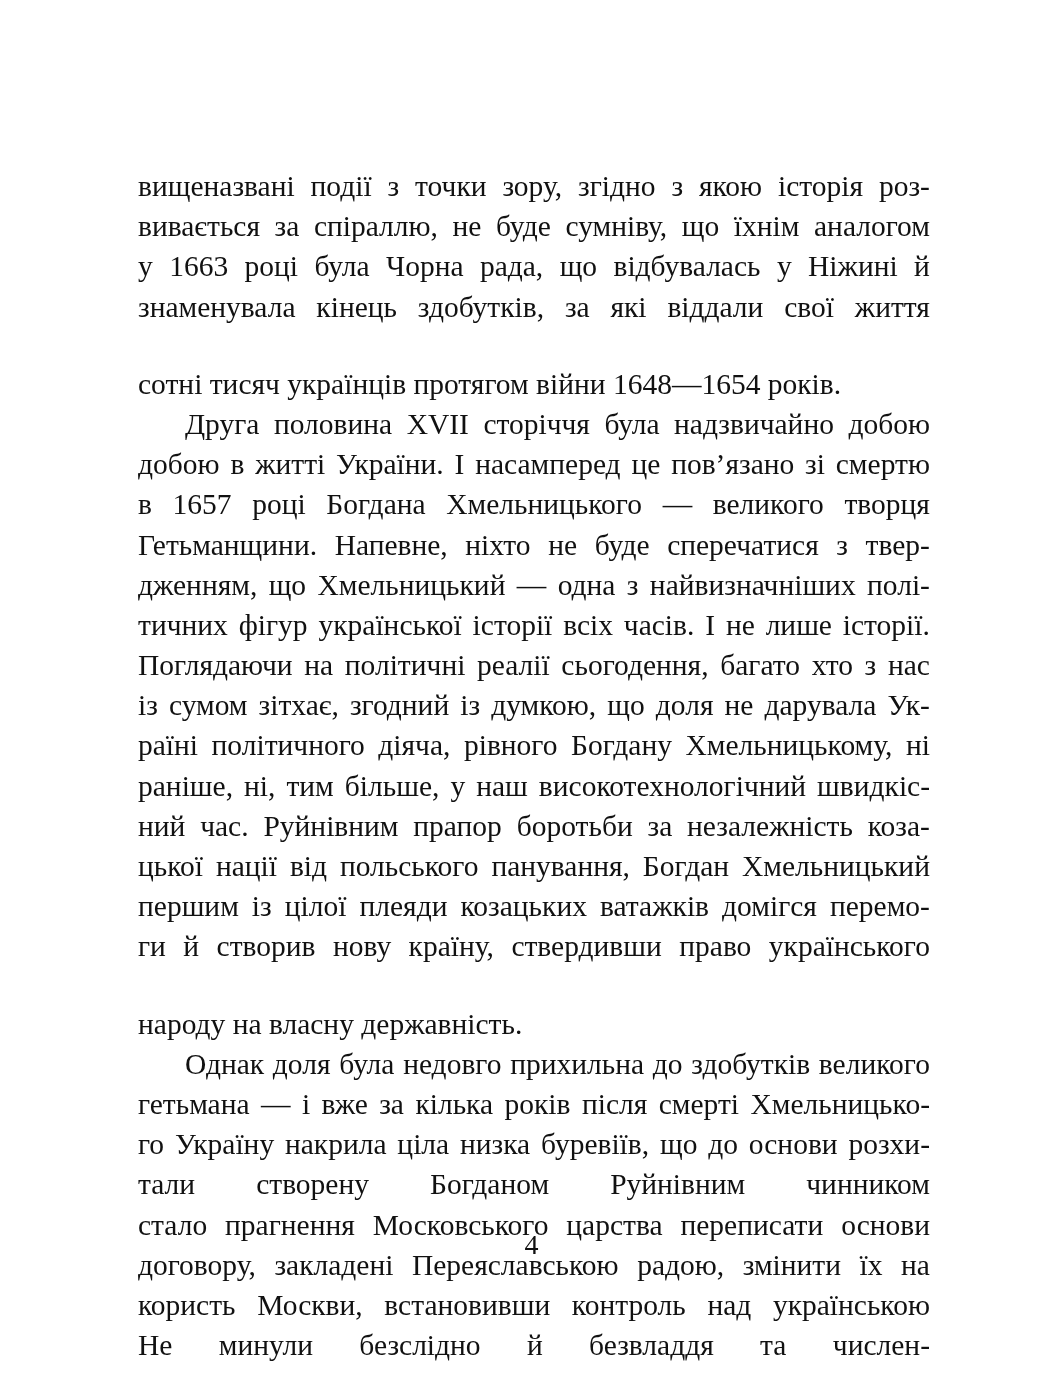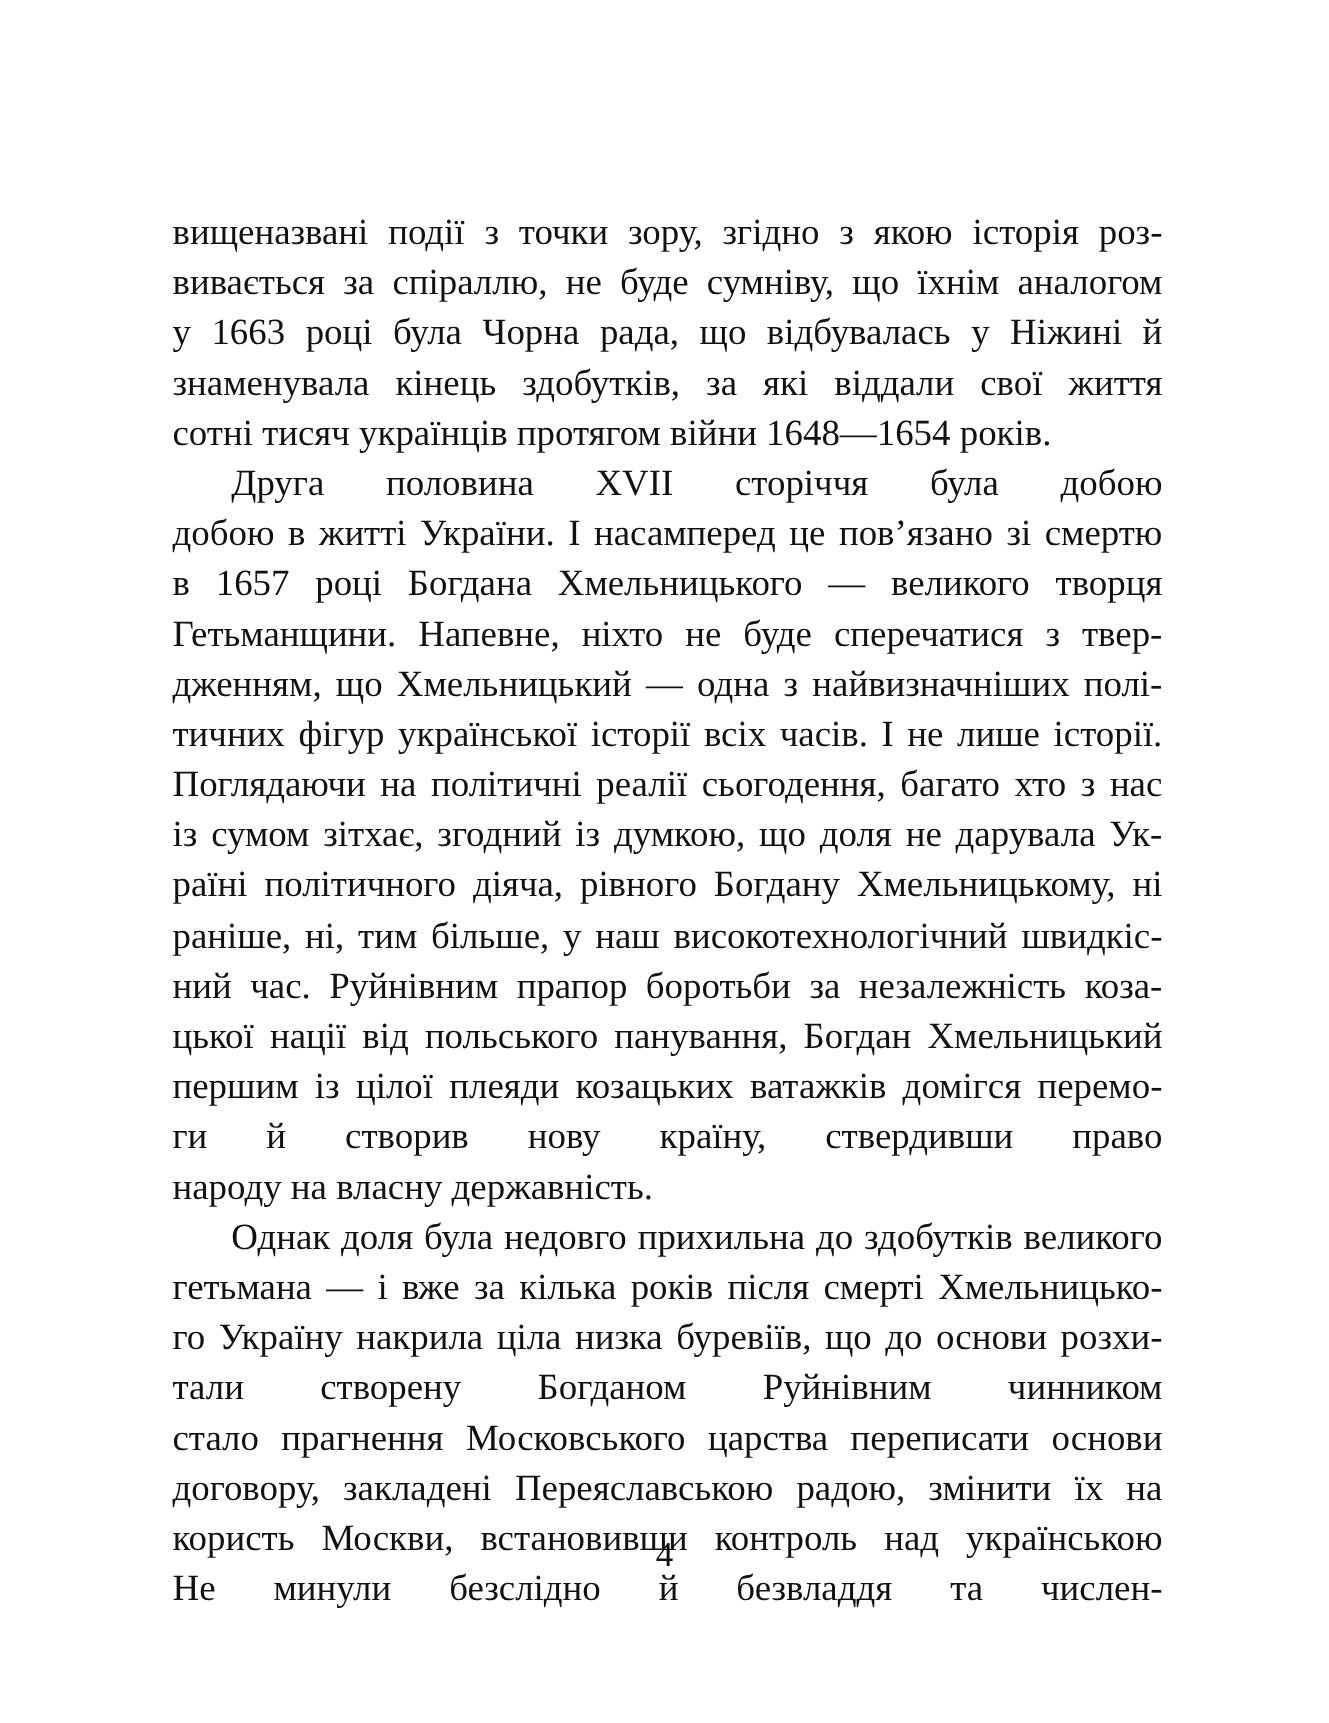--- a/index.html
+++ b/index.html
@@ -45,20 +45,21 @@
   .line {
     display: flex;
     flex-direction: row;
     justify-content: space-between;
     align-items: baseline;
     white-space: pre;
   }
   .line.last,
   .line.ragged {
     justify-content: flex-start;
+    margin-top: 37px;
   }
   .line .w {
     white-space: pre;
   }
   .line.indent {
     padding-left: 47px;
     width: 745px;
   }
   .folio {
     position: absolute;
@@ -79,34 +80,34 @@
 
   <div class="text-block" id="text-body">
       <div class="para">
         <div class="line"><span class="w">вищеназвані</span><span class="w">події</span><span class="w">з</span><span class="w">точки</span><span class="w">зору,</span><span class="w">згідно</span><span class="w">з</span><span class="w">якою</span><span class="w">історія</span><span class="w">роз-</span></div>
         <div class="line"><span class="w">вивається</span><span class="w">за</span><span class="w">спіраллю,</span><span class="w">не</span><span class="w">буде</span><span class="w">сумніву,</span><span class="w">що</span><span class="w">їхнім</span><span class="w">аналогом</span></div>
         <div class="line"><span class="w">у</span><span class="w">1663</span><span class="w">році</span><span class="w">була</span><span class="w">Чорна</span><span class="w">рада,</span><span class="w">що</span><span class="w">відбувалась</span><span class="w">у</span><span class="w">Ніжині</span><span class="w">й</span></div>
         <div class="line"><span class="w">знаменувала</span><span class="w">кінець</span><span class="w">здобутків,</span><span class="w">за</span><span class="w">які</span><span class="w">віддали</span><span class="w">свої</span><span class="w">життя</span></div>
         <div class="line last">сотні тисяч українців протягом війни 1648—1654 років.</div>
       </div>
       <div class="para">
-        <div class="line indent"><span class="w">Друга</span><span class="w">половина</span><span class="w">XVII</span><span class="w">сторіччя</span><span class="w">була</span><span class="w">добою</span></div>
+        <div class="line indent"><span class="w">Друга</span><span class="w">половина</span><span class="w">XVII</span><span class="w">сторіччя</span><span class="w">була</span><span class="w">надзвичайно</span><span class="w">добою</span></div>
         <div class="line"><span class="w">добою</span><span class="w">в</span><span class="w">житті</span><span class="w">України.</span><span class="w">І</span><span class="w">насамперед</span><span class="w">це</span><span class="w">пов’язано</span><span class="w">зі</span><span class="w">смертю</span></div>
         <div class="line"><span class="w">в</span><span class="w">1657</span><span class="w">році</span><span class="w">Богдана</span><span class="w">Хмельницького</span><span class="w">—</span><span class="w">великого</span><span class="w">творця</span></div>
         <div class="line"><span class="w">Гетьманщини.</span><span class="w">Напевне,</span><span class="w">ніхто</span><span class="w">не</span><span class="w">буде</span><span class="w">сперечатися</span><span class="w">з</span><span class="w">твер-</span></div>
         <div class="line"><span class="w">дженням,</span><span class="w">що</span><span class="w">Хмельницький</span><span class="w">—</span><span class="w">одна</span><span class="w">з</span><span class="w">найвизначніших</span><span class="w">полі-</span></div>
         <div class="line"><span class="w">тичних</span><span class="w">фігур</span><span class="w">української</span><span class="w">історії</span><span class="w">всіх</span><span class="w">часів.</span><span class="w">І</span><span class="w">не</span><span class="w">лише</span><span class="w">історії.</span></div>
         <div class="line"><span class="w">Поглядаючи</span><span class="w">на</span><span class="w">політичні</span><span class="w">реалії</span><span class="w">сьогодення,</span><span class="w">багато</span><span class="w">хто</span><span class="w">з</span><span class="w">нас</span></div>
         <div class="line"><span class="w">із</span><span class="w">сумом</span><span class="w">зітхає,</span><span class="w">згодний</span><span class="w">із</span><span class="w">думкою,</span><span class="w">що</span><span class="w">доля</span><span class="w">не</span><span class="w">дарувала</span><span class="w">Ук-</span></div>
         <div class="line"><span class="w">раїні</span><span class="w">політичного</span><span class="w">діяча,</span><span class="w">рівного</span><span class="w">Богдану</span><span class="w">Хмельницькому,</span><span class="w">ні</span></div>
         <div class="line"><span class="w">раніше,</span><span class="w">ні,</span><span class="w">тим</span><span class="w">більше,</span><span class="w">у</span><span class="w">наш</span><span class="w">високотехнологічний</span><span class="w">швидкіс-</span></div>
         <div class="line"><span class="w">ний</span><span class="w">час.</span><span class="w">Руйнівним</span><span class="w">прапор</span><span class="w">боротьби</span><span class="w">за</span><span class="w">незалежність</span><span class="w">коза-</span></div>
         <div class="line"><span class="w">цької</span><span class="w">нації</span><span class="w">від</span><span class="w">польського</span><span class="w">панування,</span><span class="w">Богдан</span><span class="w">Хмельницький</span></div>
         <div class="line"><span class="w">першим</span><span class="w">із</span><span class="w">цілої</span><span class="w">плеяди</span><span class="w">козацьких</span><span class="w">ватажків</span><span class="w">домігся</span><span class="w">перемо-</span></div>
-        <div class="line"><span class="w">ги</span><span class="w">й</span><span class="w">створив</span><span class="w">нову</span><span class="w">країну,</span><span class="w">ствердивши</span><span class="w">право</span></div>
+        <div class="line"><span class="w">ги</span><span class="w">й</span><span class="w">створив</span><span class="w">нову</span><span class="w">країну,</span><span class="w">ствердивши</span><span class="w">право</span><span class="w">українського</span></div>
         <div class="line last">народу на власну державність.</div>
       </div>
       <div class="para">
         <div class="line indent"><span class="w">Однак</span><span class="w">доля</span><span class="w">була</span><span class="w">недовго</span><span class="w">прихильна</span><span class="w">до</span><span class="w">здобутків</span><span class="w">великого</span></div>
         <div class="line"><span class="w">гетьмана</span><span class="w">—</span><span class="w">і</span><span class="w">вже</span><span class="w">за</span><span class="w">кілька</span><span class="w">років</span><span class="w">після</span><span class="w">смерті</span><span class="w">Хмельницько-</span></div>
         <div class="line"><span class="w">го</span><span class="w">Україну</span><span class="w">накрила</span><span class="w">ціла</span><span class="w">низка</span><span class="w">буревіїв,</span><span class="w">що</span><span class="w">до</span><span class="w">основи</span><span class="w">розхи-</span></div>
         <div class="line"><span class="w">тали</span><span class="w">створену</span><span class="w">Богданом</span><span class="w">Руйнівним</span><span class="w">чинником</span></div>
         <div class="line"><span class="w">стало</span><span class="w">прагнення</span><span class="w">Московського</span><span class="w">царства</span><span class="w">переписати</span><span class="w">основи</span></div>
         <div class="line"><span class="w">договору,</span><span class="w">закладені</span><span class="w">Переяславською</span><span class="w">радою,</span><span class="w">змінити</span><span class="w">їх</span><span class="w">на</span></div>
         <div class="line"><span class="w">користь</span><span class="w">Москви,</span><span class="w">встановивши</span><span class="w">контроль</span><span class="w">над</span><span class="w">українською</span></div>

